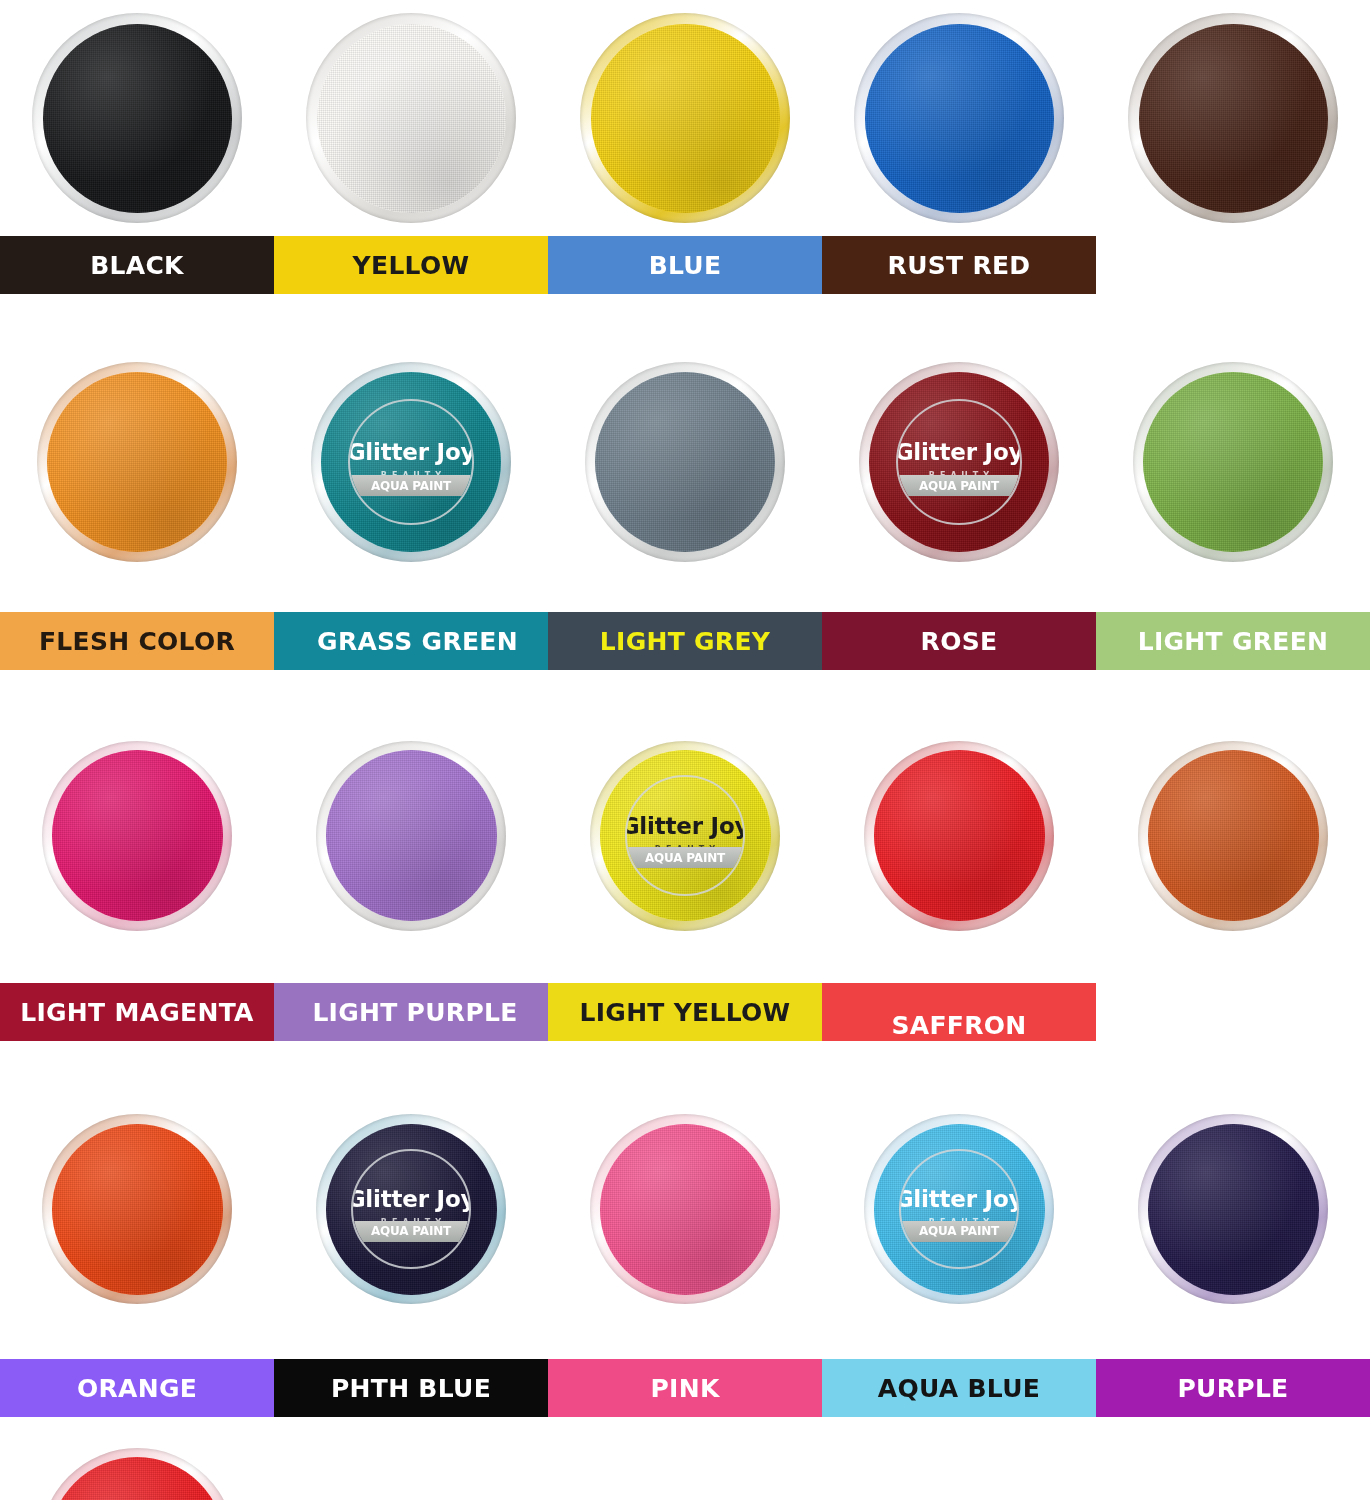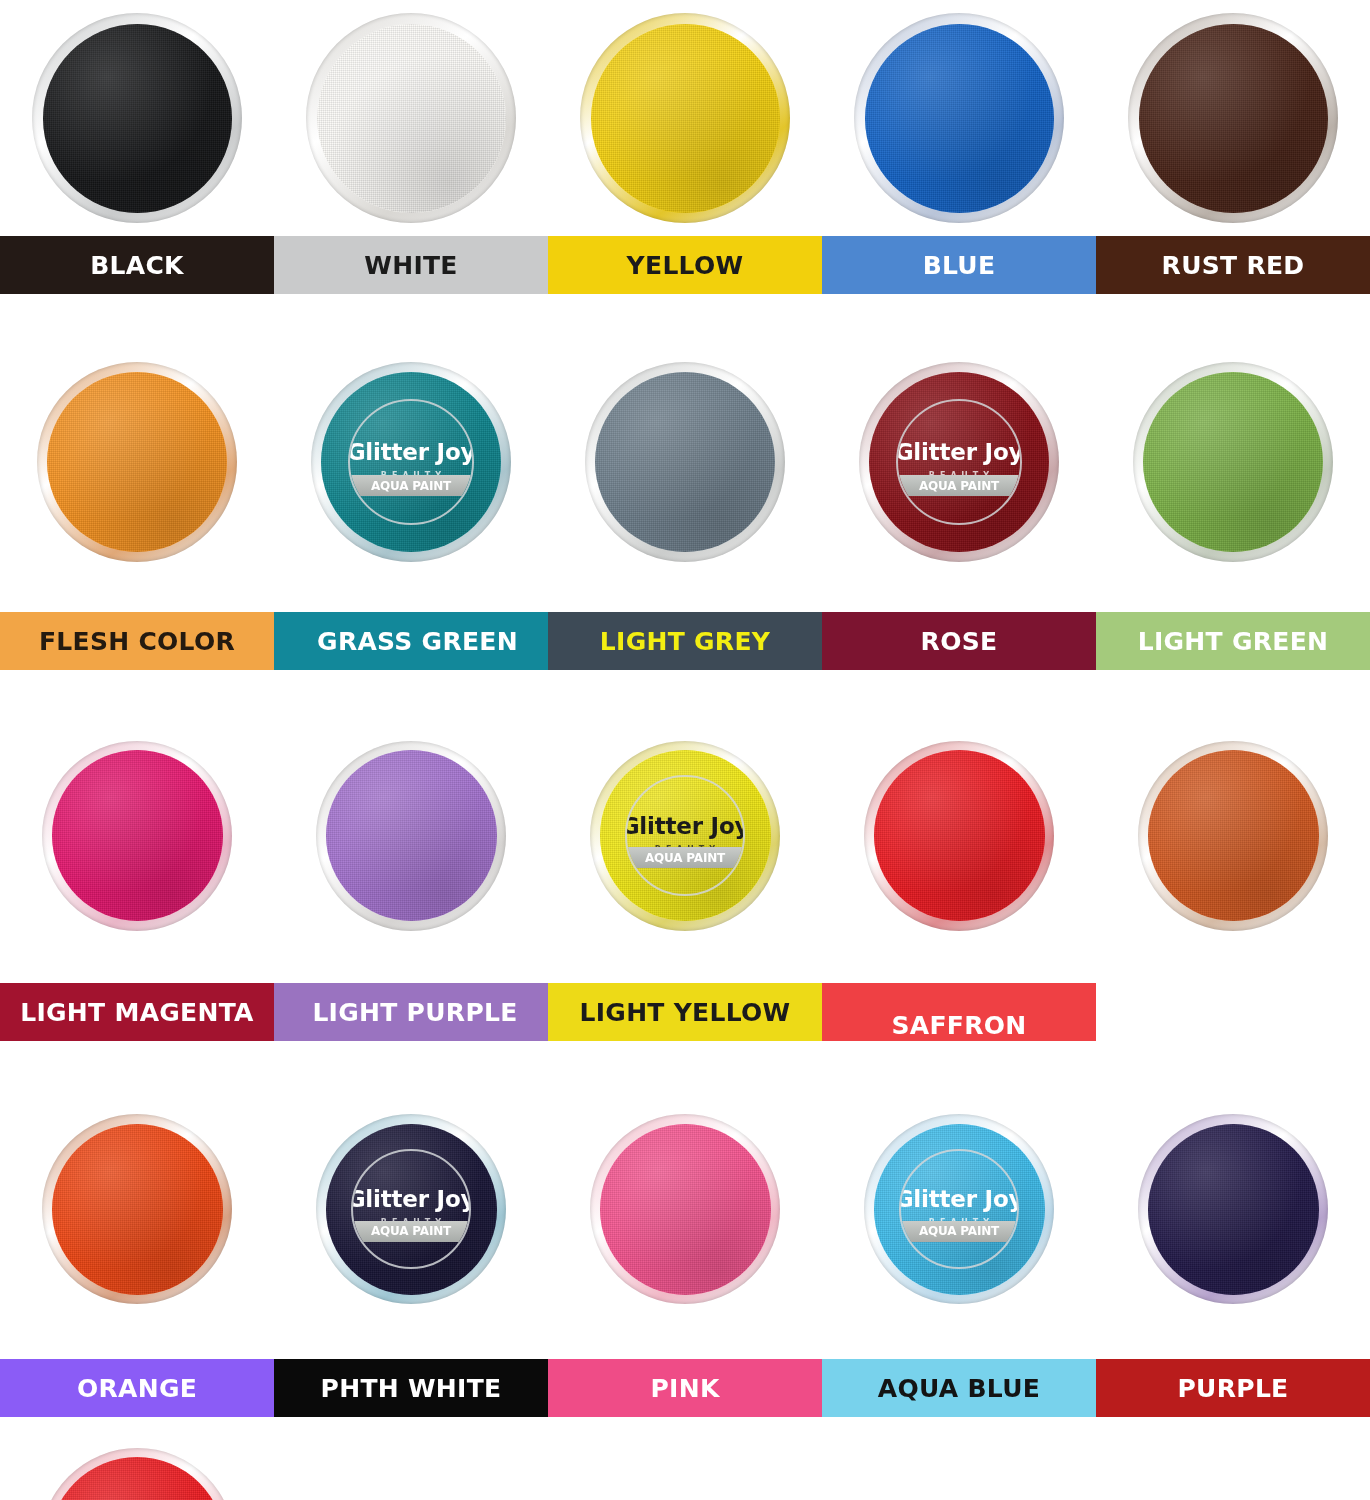--- a/index.html
+++ b/index.html
@@ -187,23 +187,20 @@
         <div class="pan-cell">
           <div class="pan-rim" style="width: 210px; height: 210px; background: linear-gradient(145deg, rgb(185, 176, 168), rgb(255, 255, 255) 38%, rgb(185, 176, 168) 72%, rgb(232, 232, 232)); box-shadow: rgba(0, 0, 0, 0.22) 0px 0px 4px inset;">
             <div class="pan-paint" style="width: 189px; height: 189px; background: rgb(74, 36, 24);"></div>
           </div>
         </div>
       </div>
       <div class="label-strip">
         <div class="label-band" style="background: rgb(36, 26, 22);">
           <span style="color: rgb(255, 255, 255);">BLACK</span>
         </div>
-        <div class="label-band" style="background: rgb(201, 202, 203);">
-          <span style="color: rgb(27, 27, 27);">WHITE</span>
-        </div>
         <div class="label-band" style="background: rgb(242, 208, 12);">
           <span style="color: rgb(27, 27, 27);">YELLOW</span>
         </div>
         <div class="label-band" style="background: rgb(77, 135, 208);">
           <span style="color: rgb(255, 255, 255);">BLUE</span>
         </div>
         <div class="label-band" style="background: rgb(74, 35, 19);">
           <span style="color: rgb(255, 255, 255);">RUST RED</span>
         </div>
       </div>
@@ -366,29 +363,29 @@
           <div class="pan-rim" style="width: 190px; height: 190px; background: linear-gradient(145deg, rgb(181, 162, 204), rgb(255, 255, 255) 38%, rgb(181, 162, 204) 72%, rgb(232, 232, 232)); box-shadow: rgba(0, 0, 0, 0.22) 0px 0px 4px inset;">
             <div class="pan-paint" style="width: 171px; height: 171px; background: rgb(35, 26, 74);"></div>
           </div>
         </div>
       </div>
       <div class="label-strip">
         <div class="label-band" style="background: #8b5cf6;">
           <span style="color: rgb(255, 255, 255);">ORANGE</span>
         </div>
         <div class="label-band" style="background: rgb(10, 10, 10);">
-          <span style="color: rgb(255, 255, 255);">PHTH WHITE</span>
+          <span style="color: rgb(255, 255, 255);">PHTH BLUE</span>
         </div>
         <div class="label-band" style="background: rgb(239, 76, 135);">
           <span style="color: rgb(255, 255, 255);">PINK</span>
         </div>
         <div class="label-band" style="background: rgb(120, 210, 236);">
           <span style="color: rgb(20, 20, 20);">AQUA BLUE</span>
         </div>
-        <div class="label-band" style="background: #b91c1c;">
+        <div class="label-band" style="background: #a21caf;">
           <span style="color: rgb(255, 255, 255);">PURPLE</span>
         </div>
       </div>
     </div>
     <div class="gap-sm"></div>
     <div class="swatch-row">
       <div class="pan-strip" style="height: 220px;">
         <div class="pan-cell">
           <div class="pan-rim" style="width: 195px; height: 195px; background: linear-gradient(145deg, rgb(235, 169, 180), rgb(255, 255, 255) 38%, rgb(235, 169, 180) 72%, rgb(232, 232, 232)); box-shadow: rgba(0, 0, 0, 0.22) 0px 0px 4px inset;">
             <div class="pan-paint" style="width: 176px; height: 176px; background: rgb(238, 28, 34);"></div>

